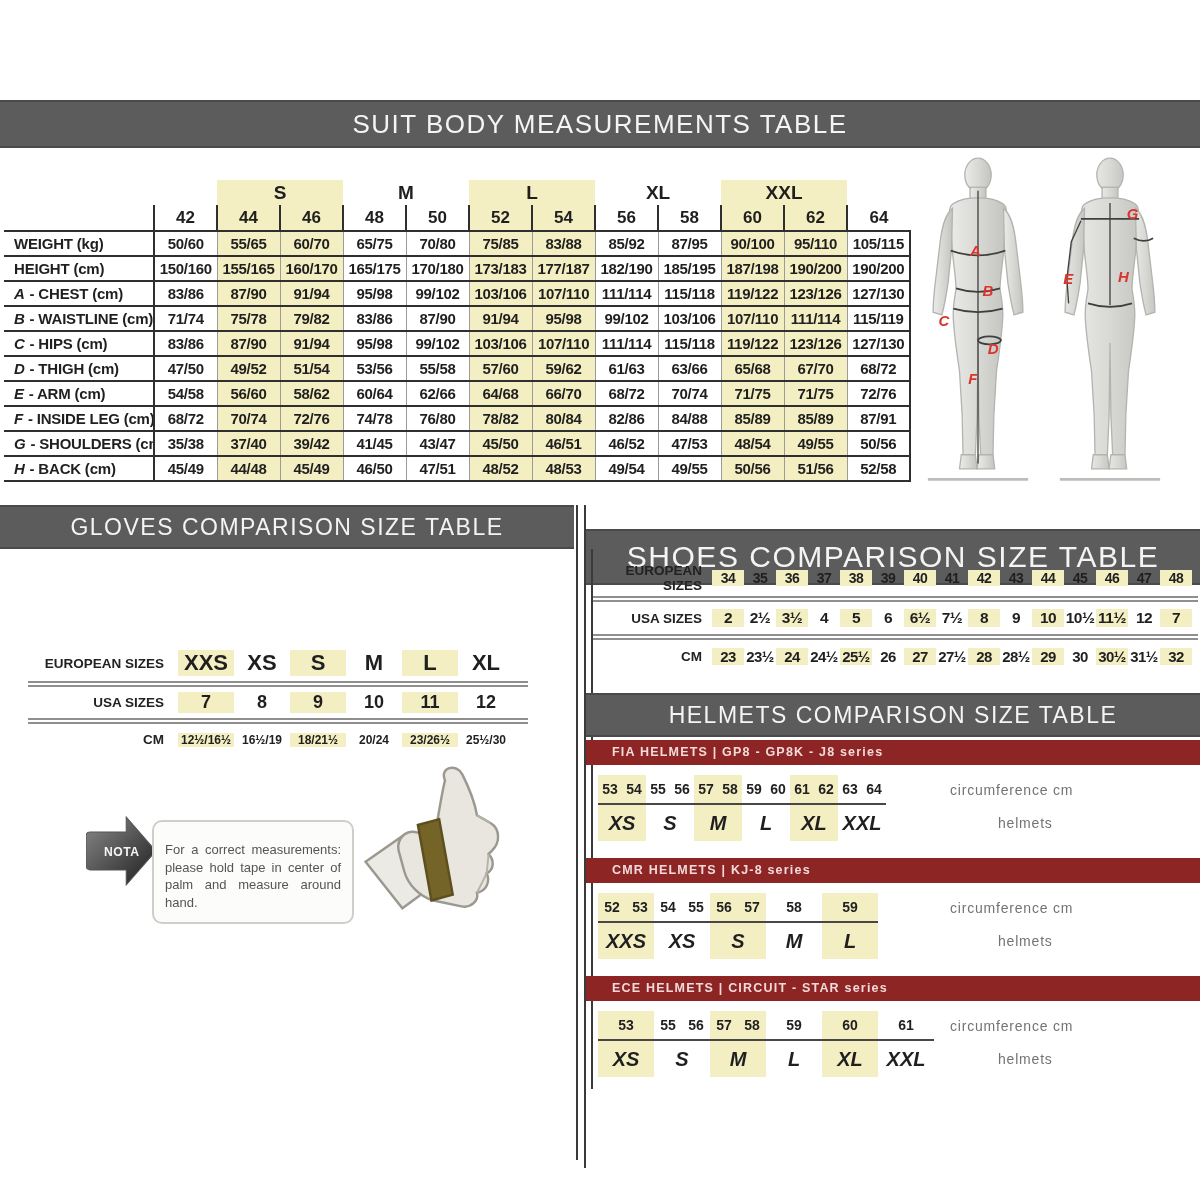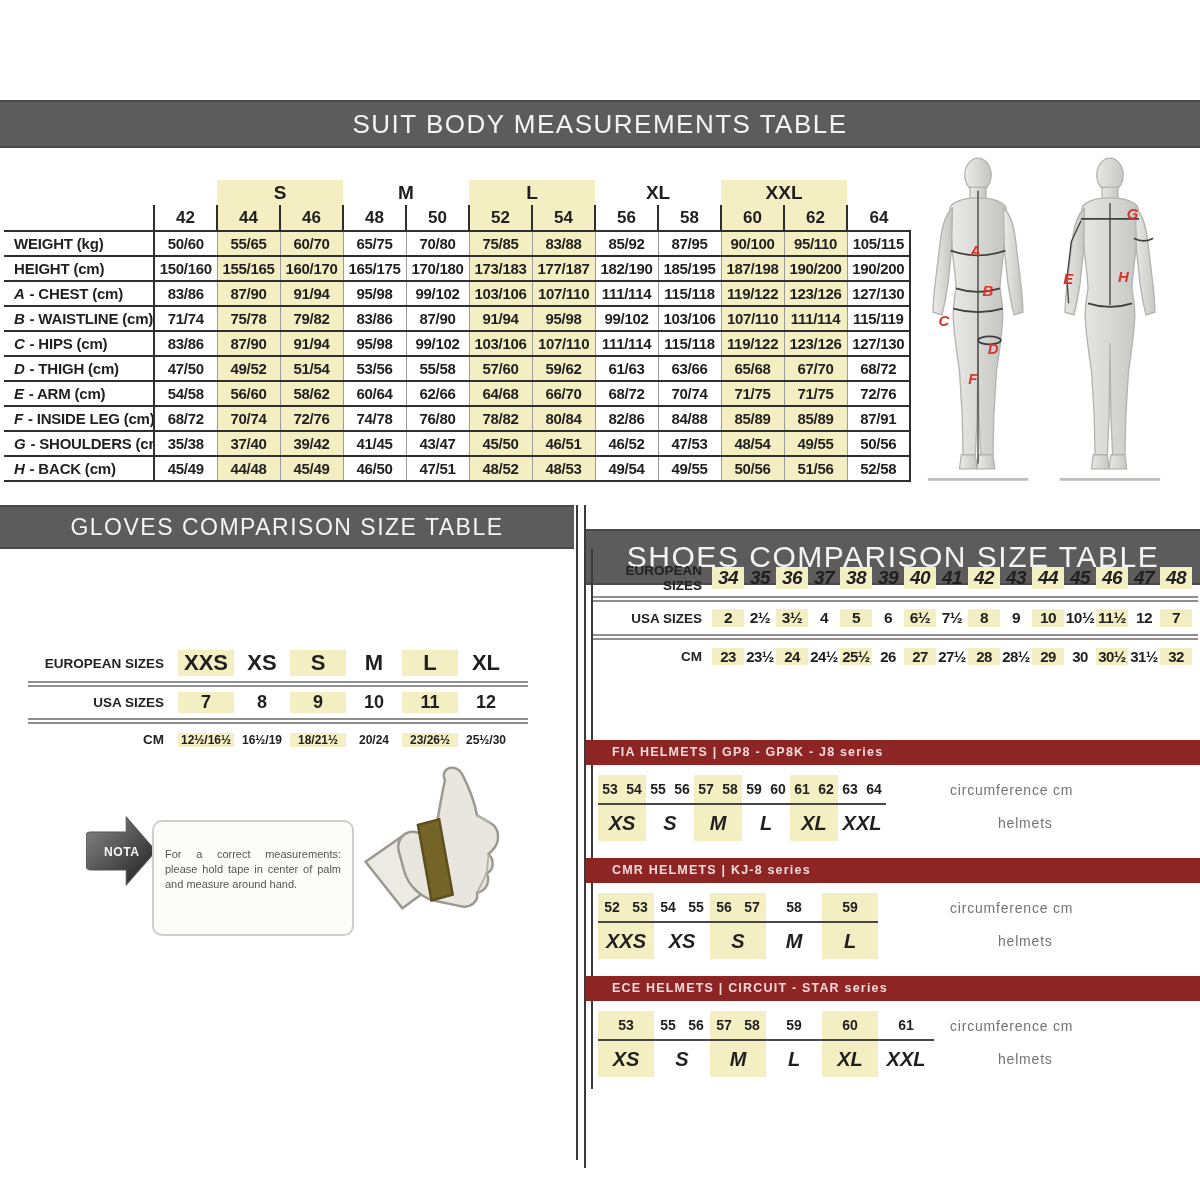--- a/index.html
+++ b/index.html
@@ -40,41 +40,41 @@
   .rule{height:2px;border-top:2px solid #8f8f8f;border-bottom:2px solid #8f8f8f;}
   #gtable{left:28px;top:645px;width:500px;}
   #gtable .clab{width:150px;padding-right:14px;font-size:13.5px;}
   #gtable .ccell{width:56px;}
   #gtable .g1{height:36px;} #gtable .g1 .ccell{font-size:22px;}
   #gtable .g2{height:31px;} #gtable .g2 .ccell{font-size:18px;}
   #gtable .g3{height:31px;} #gtable .g3 .ccell{font-size:12px;}
   #stable{left:592px;top:560px;width:606px;}
   #stable .clab{width:120px;padding-right:10px;font-size:13.5px;}
   #stable .ccell{width:32px;letter-spacing:-0.5px;}
-  #stable .s1{height:36px;} #stable .s1 .ccell{font-size:19px;font-style:italic;}
+  #stable .s1{height:36px;} #stable .s1 .ccell{font-size:14px;}
   #stable .s2{height:32px;} #stable .s2 .ccell{font-size:15.5px;}
   #stable .s3{height:32px;} #stable .s3 .ccell{font-size:15px;}
 
   
   #helmsecs{position:absolute;left:586px;top:740px;width:614px;}
   .hsec{margin-bottom:5px;}
   .redbar{height:25px;background:#8e2525;color:#f2dada;font-size:12.5px;font-weight:700;
           letter-spacing:1.2px;line-height:25px;padding-left:26px;}
   .htbl{position:relative;padding:10px 0 12px 12px;display:flex;}
   .hgroups{display:flex;}
   .hnums{display:flex;height:28px;border-bottom:2px solid #474747;align-items:center;}
   .hnum{flex:1;text-align:center;font-size:14px;font-weight:700;}
   .hsize{height:36px;line-height:36px;text-align:center;font-size:20px;font-weight:700;font-style:italic;}
   .hlabs{position:absolute;left:364px;top:10px;color:#737373;letter-spacing:0.8px;font-size:14px;}
   .hlab1{height:30px;line-height:30px;} .hlab2{height:36px;line-height:36px;margin-left:48px;}
 
   
   #notaArrow{position:absolute;left:86px;top:812px;width:72px;height:78px;}
   #noteBox{position:absolute;left:152px;top:820px;width:176px;height:62px;border:2px solid #cfcfc9;
-           border-radius:10px;background:#fcfcfa;padding:25px 11px;font-size:11px;color:#555;
+           border-radius:10px;background:#fcfcfa;padding:19px 11px;font-size:13px;color:#555;
            text-align:justify;line-height:1.35;box-sizing:content-box;}
   #thumb{position:absolute;left:352px;top:760px;width:155px;height:190px;}
 
   
   .vline{position:absolute;width:2px;background:#3a3a3a;}
   #v1{left:576px;top:505px;height:655px;}
   #v2{left:584px;top:505px;height:663px;}
   #v3{left:591px;top:549px;height:540px;}
 </style>
 </head>
@@ -457,20 +457,21 @@
       <path d="M96,18 C90,4 108,0 114,12 C120,24 127,42 129,54 L143,62 C153,68 153,82 145,90 L141,94 C147,100 147,110 139,114 C143,122 139,132 129,134 C131,142 123,150 113,148 L84,142 C70,138 58,126 54,112 L48,90 C46,78 56,68 68,72 L85,78 C88,62 92,34 96,18 Z" fill="#e8e6df"></path>
       <path d="M68,64 L90,58 L104,136 L82,142 Z" fill="#756427" stroke="#5d4f1e"></path>
       <path d="M129,54 L143,62 M141,94 L139,114 M139,114 L129,134" fill="none" stroke="#b5b3aa" stroke-width="2"></path>
     </g>
   </svg>
 
   <div id="v1" class="vline"></div>
   <div id="v2" class="vline"></div>
   <div id="v3" class="vline"></div>
 
+  <div id="helmetsbar" class="bar">HELMETS COMPARISON SIZE TABLE</div>
   <div id="helmsecs">
       <div class="hsec">
         <div class="redbar">FIA HELMETS | GP8 - GP8K - J8 series</div>
         <div class="htbl">
           <div class="hgroups">
             <div class="hgroup hl" style="width: 48px;">
               <div class="hnums">
                 <div class="hnum">53</div>
                 <div class="hnum">54</div>
               </div>

